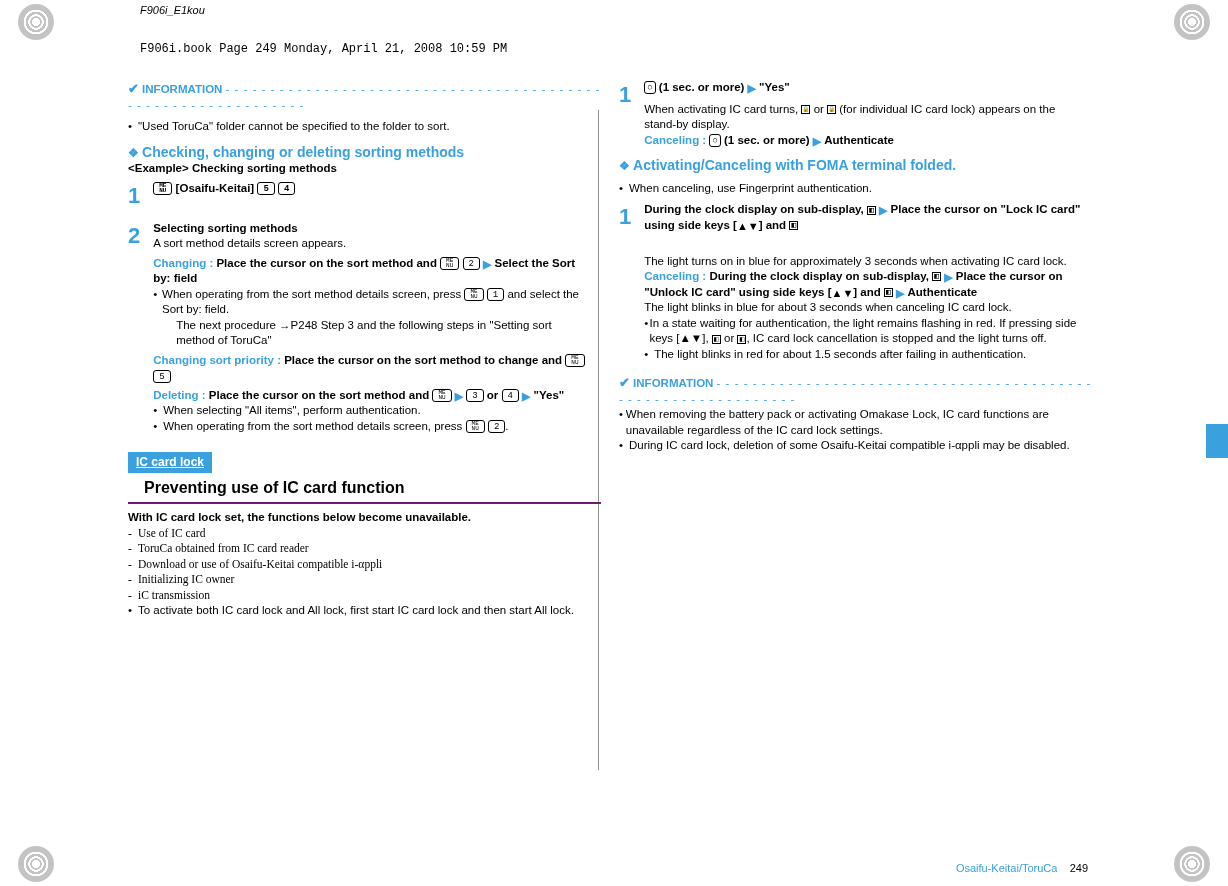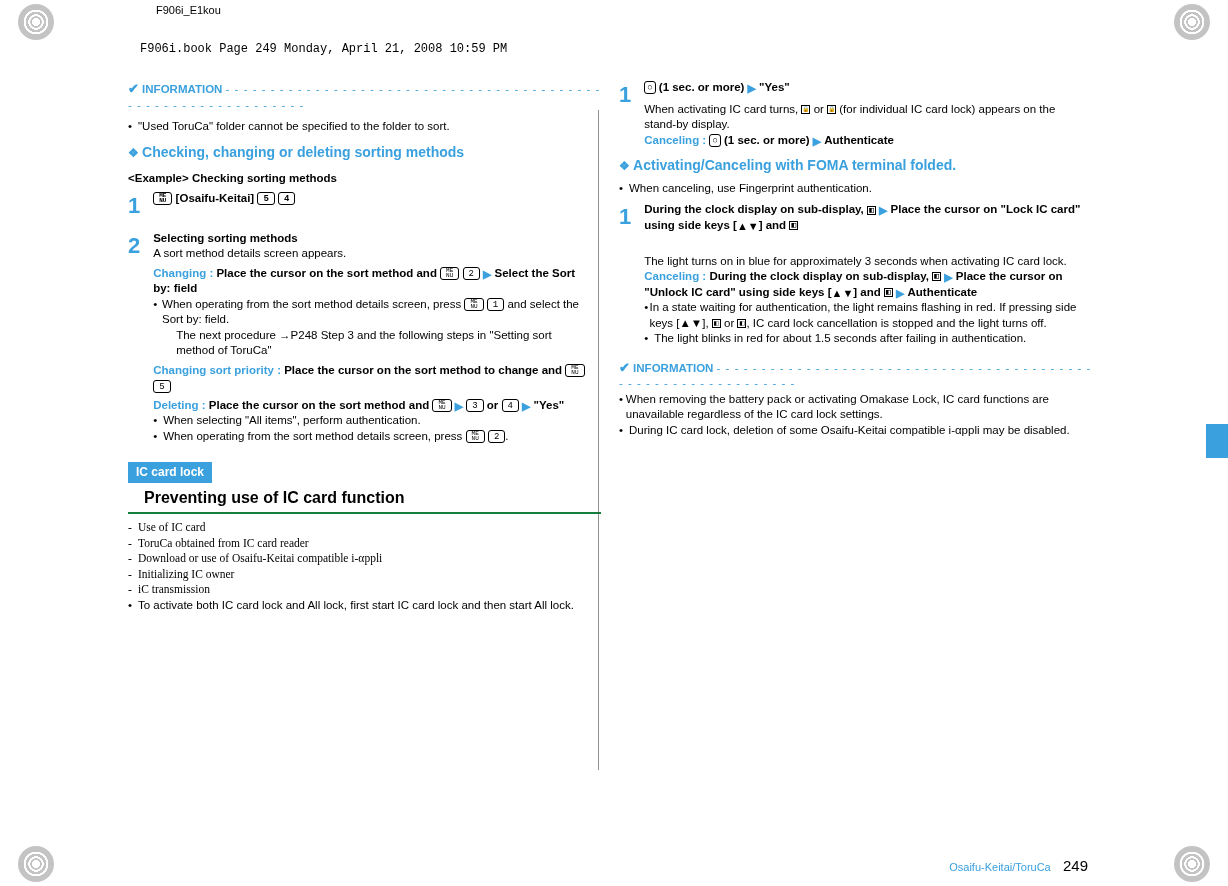--- a/index.html
+++ b/index.html
@@ -20,22 +20,23 @@
     border-radius: 50%;
     background:
       radial-gradient(circle, #fff 15%, #888 16%, #888 22%, #fff 23%, #fff 30%, #888 31%, #888 40%, #fff 41%, #fff 48%, #888 49%);
     opacity:.5;
   }
   .c-tl { top: 4px; left: 18px; }
   .c-tr { top: 4px; right: 18px; }
   .c-bl { bottom: 4px; left: 18px; }
   .c-br { bottom: 4px; right: 18px; }
   .doc-header {
-    position:absolute; top:4px; left:156px;
+    position:absolute; top:4px; left:140px;
     font-size:11px;
+    font-style:italic;
   }
   .page-stamp {
     position:absolute; top:42px; left:140px;
     font-family: "Courier New", monospace;
     font-size:12px;
   }
   .content {
     position:absolute;
     top:80px; left:128px;
     width:964px;
@@ -92,25 +93,26 @@
   }
   .key.small { padding:0 2px; }
   .section-card-lock {
     background:#3aa0de;
     color:#fff;
     font-weight:bold;
     padding:2px 8px;
     display:inline-block;
     font-size:12px;
     margin-bottom:4px;
+    text-decoration:underline;
   }
   .h2-black {
     font-weight:bold;
     font-size:16px;
-    border-bottom:2px solid #15803d;
+    border-bottom:2px solid #701a75;
     padding-bottom:4px;
     margin-bottom:6px;
   }
   .indent { margin-left:23px; }
   .bullet { display:flex; }
   .bullet .dot { width:10px; }
   .footer {
     position:absolute;
     bottom:12px; right:140px;
     font-size:11px;
@@ -150,21 +152,21 @@
     <div class="bullet">
       <span class="dot">•</span>
         <span>"Used ToruCa" folder cannot be specified to the folder to sort.</span>
     </div>
 
     <div style="margin-top:8px;">
       <span class="diamond bold">❖ </span>
       <span class="blue-h">Checking, changing or deleting sorting methods</span>
     </div>
 
-    <div style="margin-top:10px;" class="bold">&lt;Example&gt; Checking sorting methods</div>
+    <div style="" class="bold">&lt;Example&gt; Checking sorting methods</div>
 
     <div style="margin-top:4px;">
       <span class="step-num">1</span>
       <span class="step-body bold">
         <span class="key" style="font-size:6px; line-height:5px;">ME<br>NU</span><span> [Osaifu-Keitai] </span><span class="key">5</span> <span class="key">4</span>
       </span>
     </div>
 
     <div style="margin-top:10px;">
       <span class="step-num">2</span>
@@ -199,20 +201,21 @@
         <div class="bullet">
             <span class="dot">•</span>
             <span><span>When operating from the sort method details screen, press </span><span class="key" style="font-size:6px; line-height:5px;">ME<br>NU</span> <span class="key">2</span><span>.</span></span>
           </div>
       </span>
     </div>
 
     <div style="margin-top:18px;">
       <div class="section-card-lock">IC card lock</div>
       <div class="h2-black" style="padding-left:16px;">Preventing use of IC card function</div>
+      <div class="bold">With IC card lock set, the functions below become unavailable.</div>
       <div class="bullet" style="font-family:'Times New Roman',serif;">
           <span class="dot">-</span>
           <span>Use of IC card</span>
         </div>
       <div class="bullet" style="font-family:'Times New Roman',serif;">
           <span class="dot">-</span>
           <span>ToruCa obtained from IC card reader</span>
         </div>
       <div class="bullet" style="font-family:'Times New Roman',serif;">
           <span class="dot">-</span>
@@ -262,20 +265,21 @@
       <span class="step-num">1</span>
       <span class="step-body">
         <span class="bold">
           <span>During the clock display on sub-display, </span><span class="sq">◧</span><span class="tri blue-bold"> ▶ </span><span>Place the cursor on "Lock IC card" using side keys [</span><span class="tri">▲▼</span><span>] and </span><span class="sq">◧</span>
         </span>
         <div style="margin-top:20px;">The light turns on in blue for approximately 3 seconds when activating IC card lock.</div>
         <div>
           <span class="blue-bold">Canceling :</span>
           <span class="bold"><span> During the clock display on sub-display, </span><span class="sq">◧</span><span class="tri blue-bold"> ▶ </span><span>Place the cursor on "Unlock IC card" using side keys [</span><span class="tri">▲▼</span><span>] and </span><span class="sq">◧</span><span class="tri blue-bold"> ▶ </span><span>Authenticate</span></span>
         </div>
+        <div>The light blinks in blue for about 3 seconds when canceling IC card lock.</div>
         <div class="bullet">
             <span class="dot">•</span>
             <span><span>In a state waiting for authentication, the light remains flashing in red. If pressing side keys [▲▼], </span><span class="sq">◧</span><span> or </span><span class="sq">◧</span><span>, IC card lock cancellation is stopped and the light turns off.</span></span>
           </div>
         <div class="bullet">
             <span class="dot">•</span>
             <span>The light blinks in red for about 1.5 seconds after failing in authentication.</span>
           </div>
       </span>
     </div>
@@ -295,14 +299,14 @@
       </div>
 
   </div>
 
   <div class="col-divider"></div>
 </div>
 
 <div class="footer">
   <span class="blue">Osaifu-Keitai/ToruCa</span>
   &nbsp;&nbsp;
-  <span style="font-size:15px;margin-top:40px;">249</span>
+  <span style="font-size:11px;margin-top:40px;">249</span>
 </div>
 
 </body></html>

